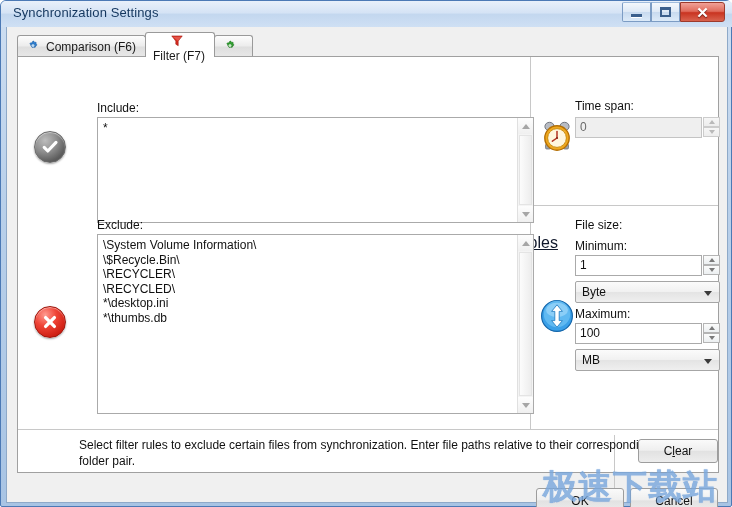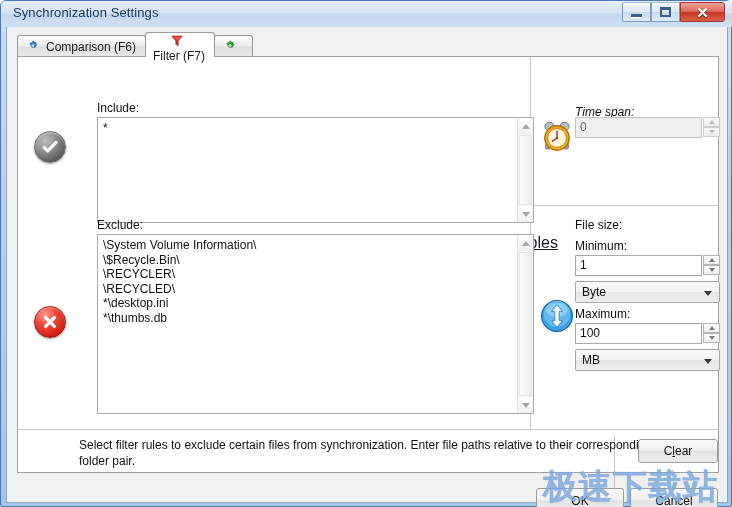--- a/index.html
+++ b/index.html
@@ -497,21 +497,21 @@
           <div class="vs-btn vs-up">
               <div class="tri-up"></div>
             </div>
           <div class="vs-thumb"></div>
           <div class="vs-btn vs-down">
               <div class="tri-down"></div>
             </div>
         </div>
       </div>
 
-      <div class="rlabel" style="left:557px; top:48px;font-style:italic;">Time span:</div>
+      <div class="rlabel" style="left:557px; top:42px;">Time span:</div>
 
       <div style="position:absolute; left:522px; top:62px; width:34px; height:34px;">
         <svg width="34" height="34" viewBox="0 0 34 34" aria-hidden="true">
           <ellipse cx="9.5" cy="7.5" rx="4.6" ry="4.2" fill="#b8bcc4" stroke="#70757e" stroke-width="1"></ellipse>
           <ellipse cx="24.5" cy="7.5" rx="4.6" ry="4.2" fill="#b8bcc4" stroke="#70757e" stroke-width="1"></ellipse>
           <rect x="5.5" y="25" width="5" height="5" rx="1.2" fill="#9aa0a8" stroke="#70757e" stroke-width="0.8"></rect>
           <rect x="23.5" y="25" width="5" height="5" rx="1.2" fill="#9aa0a8" stroke="#70757e" stroke-width="0.8"></rect>
           <circle cx="17" cy="19" r="12.2" fill="#f0a81e" stroke="#b36f05" stroke-width="1.4"></circle>
           <circle cx="17" cy="19" r="9.4" fill="#fff6dd" stroke="#c98c10" stroke-width="1"></circle>
           <path d="M17 19 L17 12.6" stroke="#b33322" stroke-width="1.5" stroke-linecap="round"></path>

